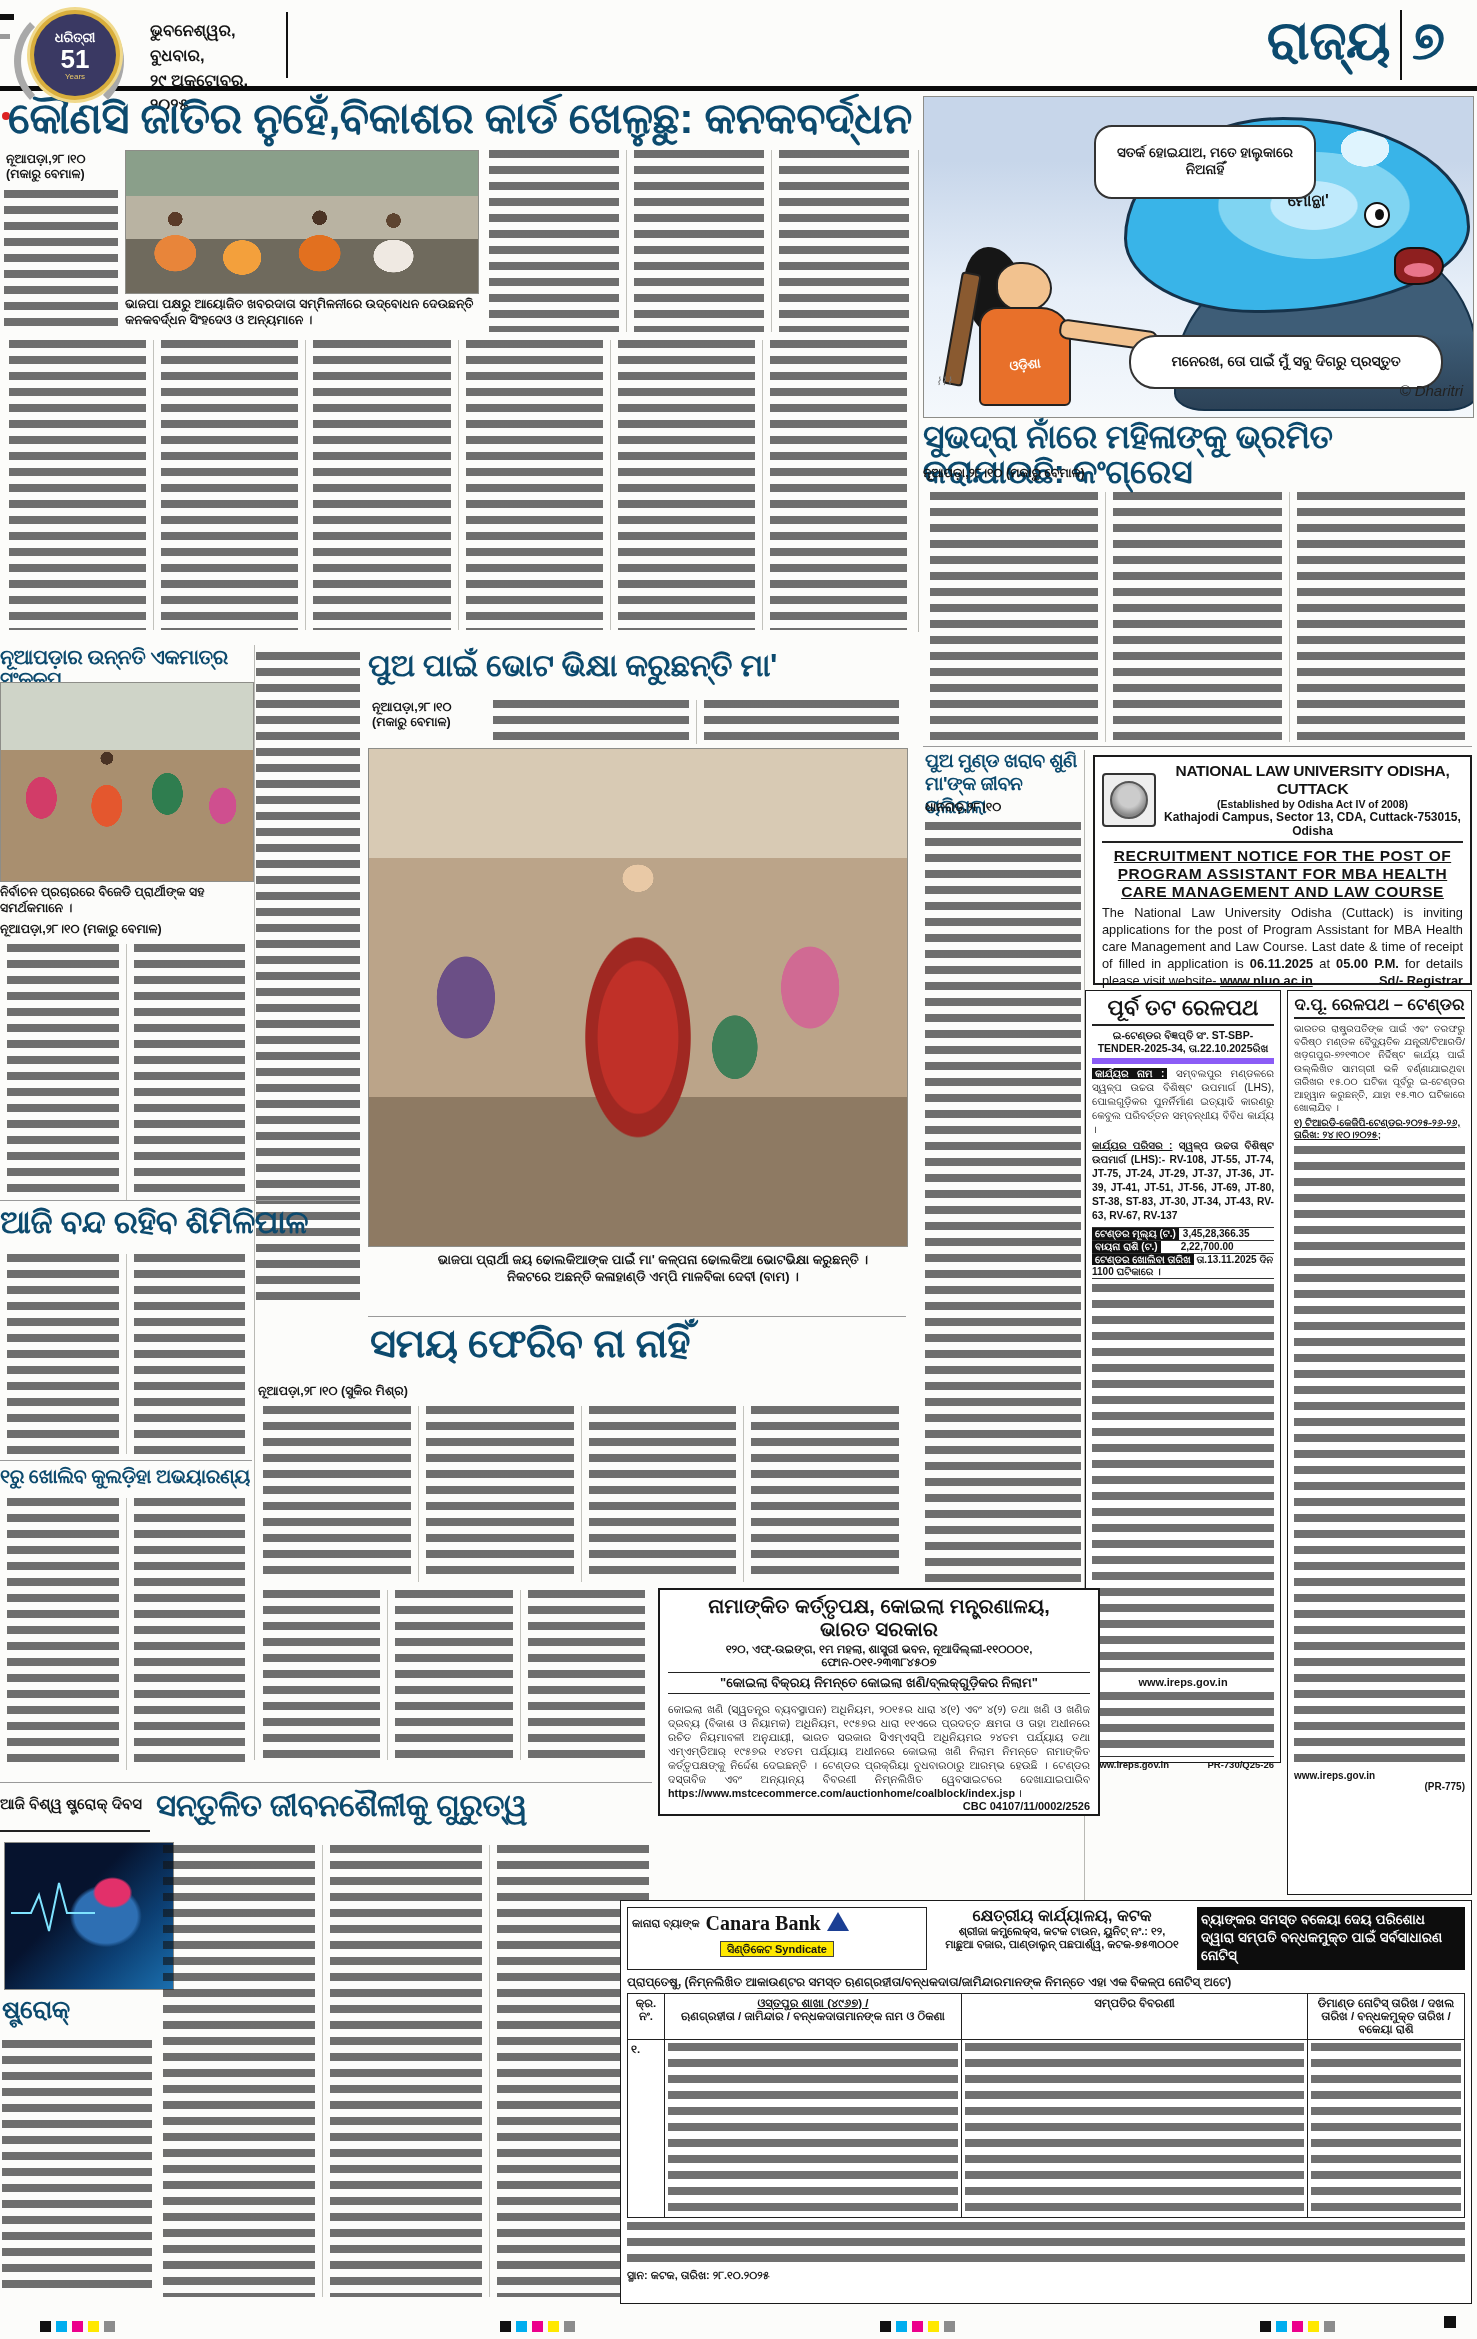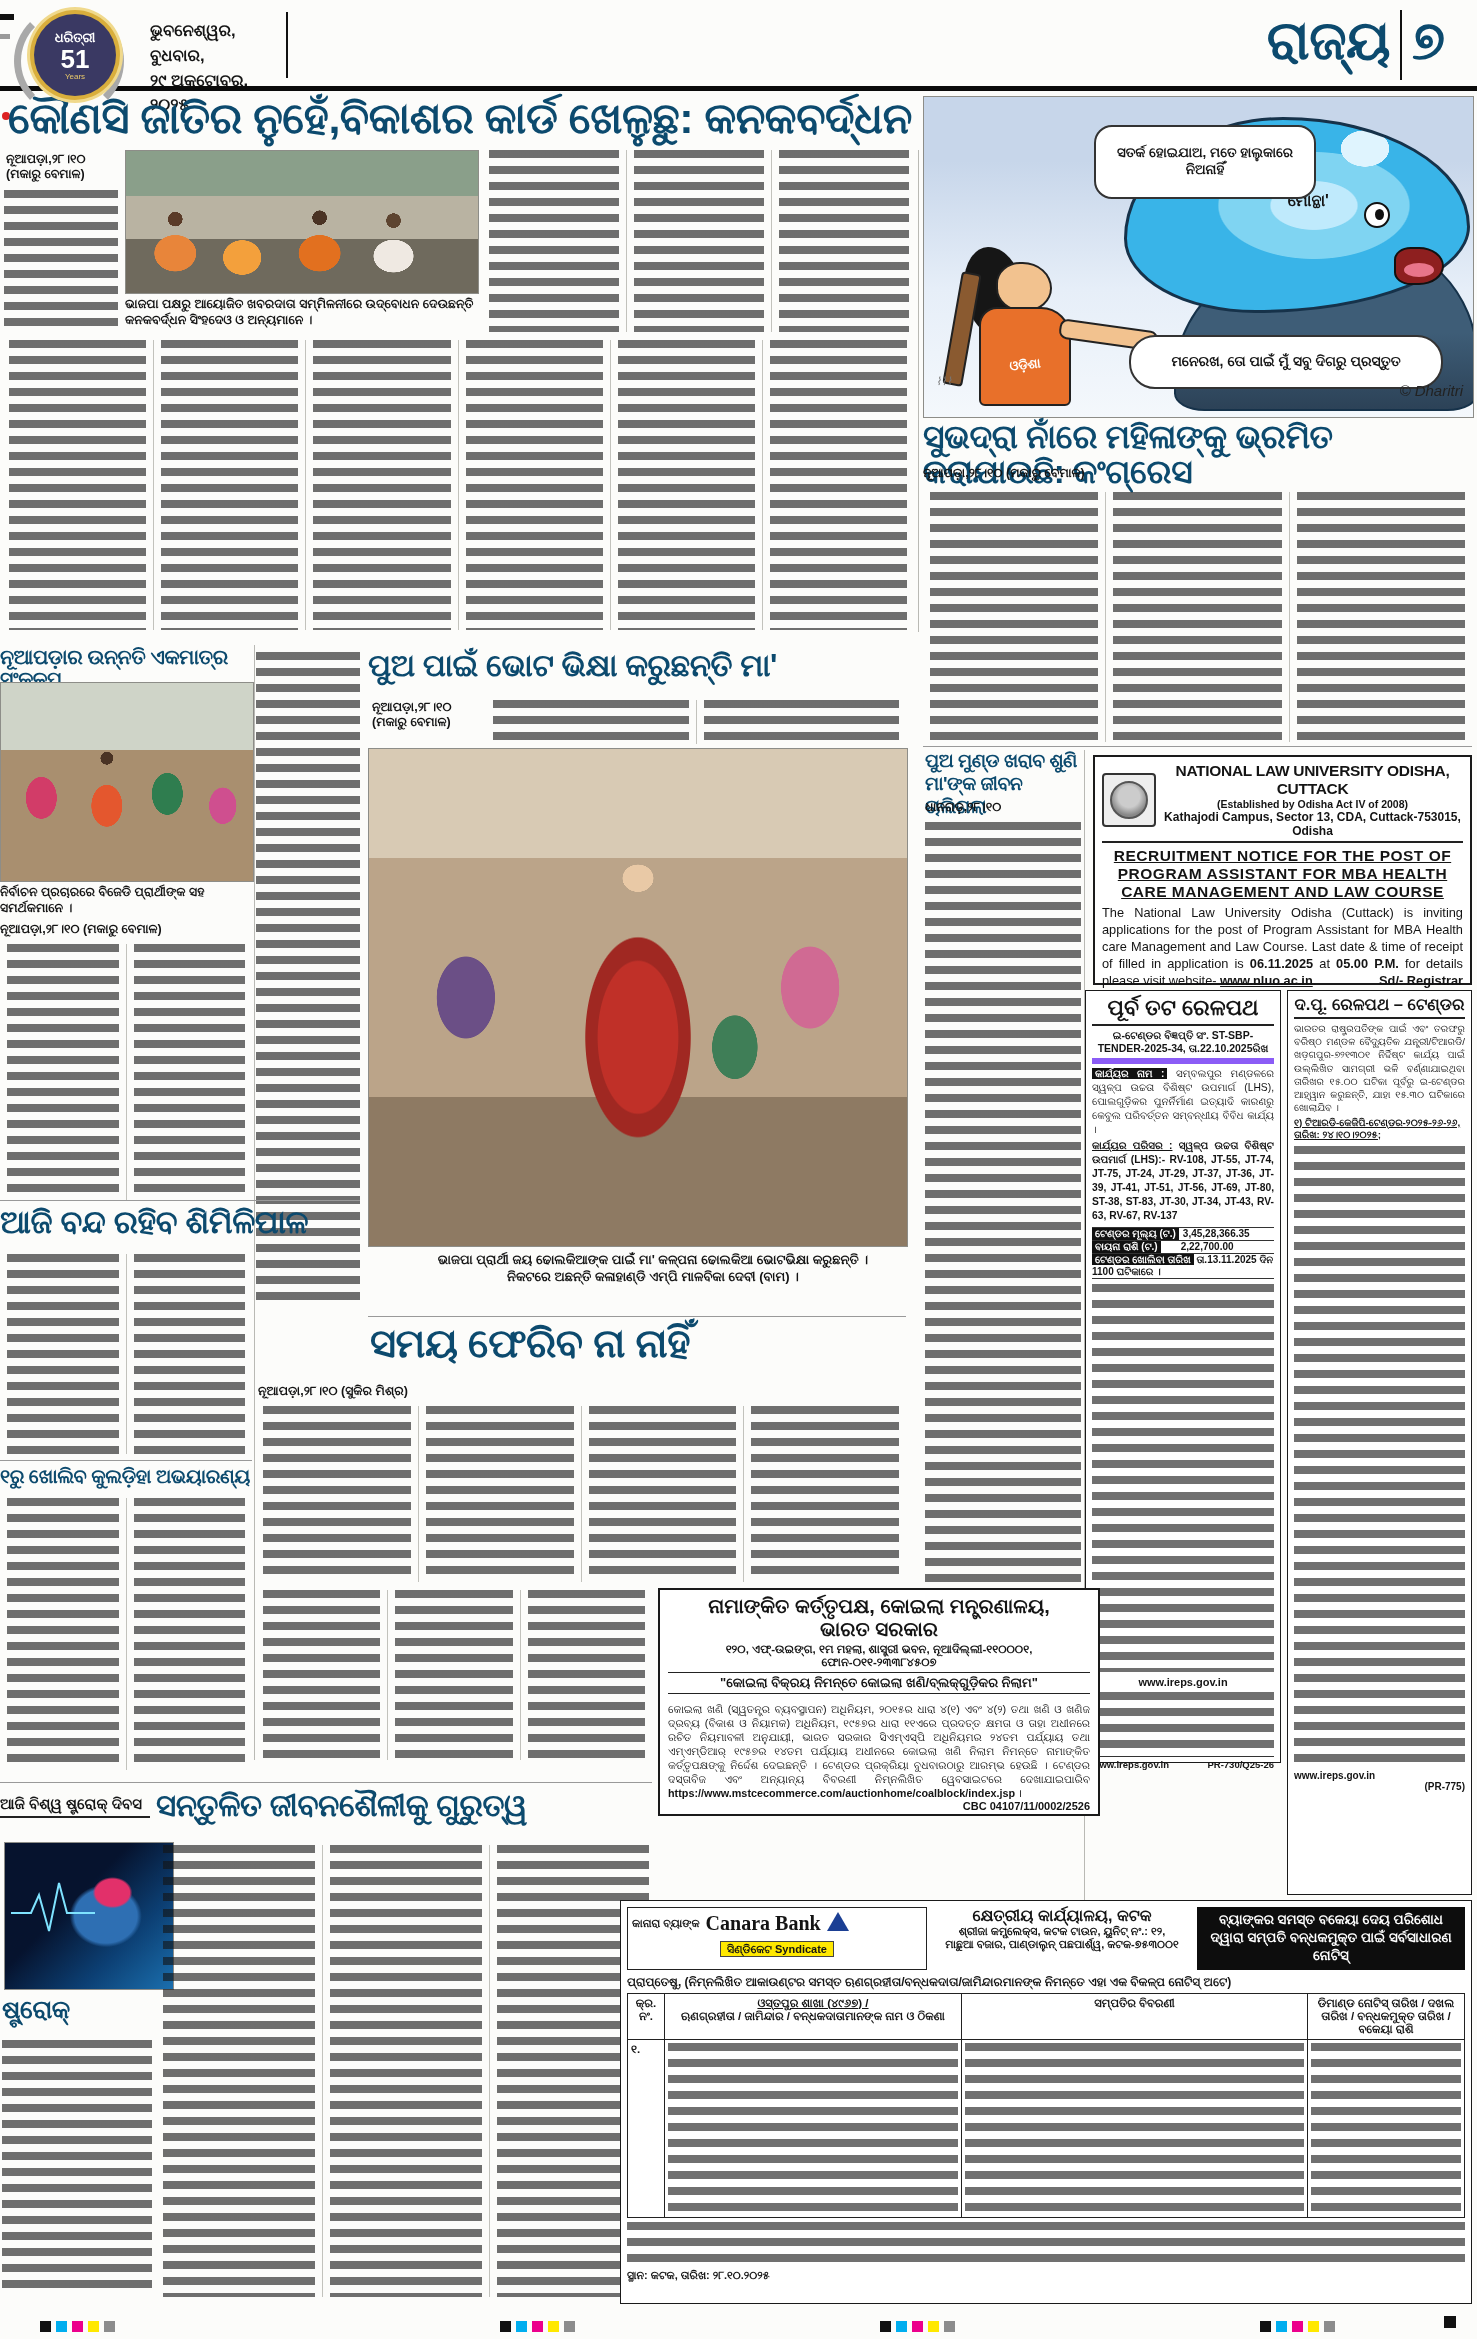--- a/index.html
+++ b/index.html
@@ -352,21 +352,21 @@
     </div>
     <div class="b ctr" style="font-size:11.5px;margin-top:2px;">୧୨୦, ଏଫ୍-ଉଇଙ୍ଗ, ୧ମ ମହଲା, ଶାସ୍ତ୍ରୀ ଭବନ, ନୂଆଦିଲ୍ଲୀ-୧୧୦୦୦୧, ଫୋନ-୦୧୧-୨୩୩୮୪୫୦୭</div>
     <div class="b ctr" style="font-size:13px;border-top:1.5px solid #222;border-bottom:1.5px solid #222;padding:2px 0;margin-top:3px;">"କୋଇଲା ବିକ୍ରୟ ନିମନ୍ତେ କୋଇଲା ଖଣି/ବ୍ଲକ୍‌ଗୁଡ଼ିକର ନିଲାମ"</div>
     <div class="jst" style="font-size:10.8px;line-height:1.3;margin-top:8px;">
       <span>କୋଇଲା ଖଣି (ସ୍ୱତନ୍ତ୍ର ବ୍ୟବସ୍ଥାପନ) ଅଧିନିୟମ, ୨୦୧୫ର ଧାରା ୪(୧) ଏବଂ ୪(୨) ତଥା ଖଣି ଓ ଖଣିଜ ଦ୍ରବ୍ୟ (ବିକାଶ ଓ ନିୟାମକ) ଅଧିନିୟମ, ୧୯୫୭ର ଧାରା ୧୧ଏରେ ପ୍ରଦତ୍ତ କ୍ଷମତା ଓ ତାହା ଅଧୀନରେ ରଚିତ ନିୟମାବଳୀ ଅନୁଯାୟୀ, ଭାରତ ସରକାର ସିଏମ୍ଏସ୍ପି ଅଧିନିୟମର ୨୪ତମ ପର୍ଯ୍ୟାୟ ତଥା ଏମ୍ଏମ୍ଡିଆର୍ ୧୯୫୭ର ୧୪ତମ ପର୍ଯ୍ୟାୟ ଅଧୀନରେ କୋଇଲା ଖଣି ନିଲାମ ନିମନ୍ତେ ନାମାଙ୍କିତ କର୍ତ୍ତୃପକ୍ଷଙ୍କୁ ନିର୍ଦ୍ଦେଶ ଦେଇଛନ୍ତି । ଟେଣ୍ଡର ପ୍ରକ୍ରିୟା ବୁଧବାରଠାରୁ ଆରମ୍ଭ ହେଉଛି । ଟେଣ୍ଡର ଦସ୍ତାବିଜ ଏବଂ ଅନ୍ୟାନ୍ୟ ବିବରଣୀ ନିମ୍ନଲିଖିତ ୱେବସାଇଟରେ ଦେଖାଯାଇପାରିବ </span><span class="b">https://www.mstcecommerce.com/auctionhome/coalblock/index.jsp</span><span> ।</span>
     </div>
     <div class="b" style="font-size:11px;text-align:right;">CBC 04107/11/0002/2526</div>
   </div>
 
   <div class="abs hr" style="left:0;top:1782px;width:652px;height:1px;background:#999;"></div>
-  <div class="abs b" style="left:0;top:1795px;width:150px;font-size:15px;border-bottom:2px solid #222;padding-bottom:3px;">ଆଜି ବିଶ୍ୱ ଷ୍ଟ୍ରୋକ୍ ଦିବସ</div>
+  <div class="abs b" style="left:0;top:1795px;width:150px;font-size:15px;border-bottom:2px solid #222;padding-bottom:17px;">ଆଜି ବିଶ୍ୱ ଷ୍ଟ୍ରୋକ୍ ଦିବସ</div>
   <div class="abs headline" style="left:156px;top:1790px;width:515px;font-size:31px;">ସନ୍ତୁଳିତ ଜୀବନଶୈଳୀକୁ ଗୁରୁତ୍ୱ</div>
   <div class="abs photo brainimg" style="left:4px;top:1842px;width:168px;height:146px;">
     <svg width="168" height="146" style="position:absolute;left:0;top:0;">
       <polyline points="6,70 26,70 34,52 44,88 54,40 62,70 90,70" fill="none" stroke="#7fe3ff" stroke-width="2"></polyline>
     </svg>
   </div>
   <div class="abs headline" style="left:2px;top:1996px;width:150px;font-size:25px;">ଷ୍ଟ୍ରୋକ୍</div>
   <div class="abs greek" style="left:2px;top:2040px;width:150px;height:256px;"></div>
   <div class="abs cols ruled" style="left:156px;top:1845px;width:500px;height:452px;">
     <div>
@@ -388,21 +388,21 @@
           <span style="font-size:20px;font-weight:bold;font-family:'Liberation Serif',serif;">Canara Bank</span>
           <span style="width:0;height:0;border-left:11px solid transparent;border-right:11px solid transparent;border-bottom:19px solid #1b3f94;position:relative;top:-2px;"></span>
         </div>
         <div class="ctr" style="margin-top:4px;"><span style="background:#ffe800;border:1px solid #444;font-size:11px;font-weight:bold;padding:1px 6px;">ସିଣ୍ଡିକେଟ Syndicate</span></div>
       </div>
       <div style="flex:1;text-align:center;">
         <div class="b" style="font-size:16px;">କ୍ଷେତ୍ରୀୟ କାର୍ଯ୍ୟାଳୟ, କଟକ</div>
         <div class="b" style="font-size:11px;">ଶ୍ରୀଜା କମ୍ପ୍ଲେକ୍ସ, କଟକ ଟାଉନ, ୟୁନିଟ୍ ନଂ.: ୧୨,</div>
         <div class="b" style="font-size:11px;">ମାଛୁଆ ବଜାର, ପାଣ୍ଡାଲୁନ୍ ପଛପାର୍ଶ୍ୱ, କଟକ-୭୫୩୦୦୧</div>
       </div>
-      <div style="width:268px;background:#0d0d0d;color:#fff;text-align:center;font-weight:bold;font-size:13.5px;line-height:1.35;padding:4px;box-sizing:border-box;">ବ୍ୟାଙ୍କର ସମସ୍ତ ବକେୟା ଦେୟ ପରିଶୋଧ ଦ୍ୱାରା ସମ୍ପତି ବନ୍ଧକମୁକ୍ତ ପାଇଁ ସର୍ବସାଧାରଣ ନୋଟିସ୍</div>
+      <div style="width:268px;background:#0d0d0d;color:#fff;text-align:left;font-weight:bold;font-size:13.5px;line-height:1.35;padding:4px;box-sizing:border-box;">ବ୍ୟାଙ୍କର ସମସ୍ତ ବକେୟା ଦେୟ ପରିଶୋଧ ଦ୍ୱାରା ସମ୍ପତି ବନ୍ଧକମୁକ୍ତ ପାଇଁ ସର୍ବସାଧାରଣ ନୋଟିସ୍</div>
     </div>
     <div class="b" style="font-size:12px;margin-top:5px;">ପ୍ରାପ୍ତେଷୁ, (ନିମ୍ନଲିଖିତ ଆକାଉଣ୍ଟର ସମସ୍ତ ଋଣଗ୍ରହୀତା/ବନ୍ଧକଦାତା/ଜାମିନ୍ଦାରମାନଙ୍କ ନିମନ୍ତେ ଏହା ଏକ ବିକଳ୍ପ ନୋଟିସ୍ ଅଟେ)</div>
     <table class="bank" style="margin-top:4px;">
       <tbody>
           <tr>
         <th style="width:30px;">କ୍ର. ନଂ.</th>
         <th style="width:290px;">
           <span style="text-decoration:underline;">ଓସ୍ତପୁର ଶାଖା (୪୯୬୭) /</span><br>
           <span>ଋଣଗ୍ରହୀତା / ଜାମିନ୍ଦାର / ବନ୍ଧକଦାତାମାନଙ୍କ ନାମ ଓ ଠିକଣା</span>
         </th>

